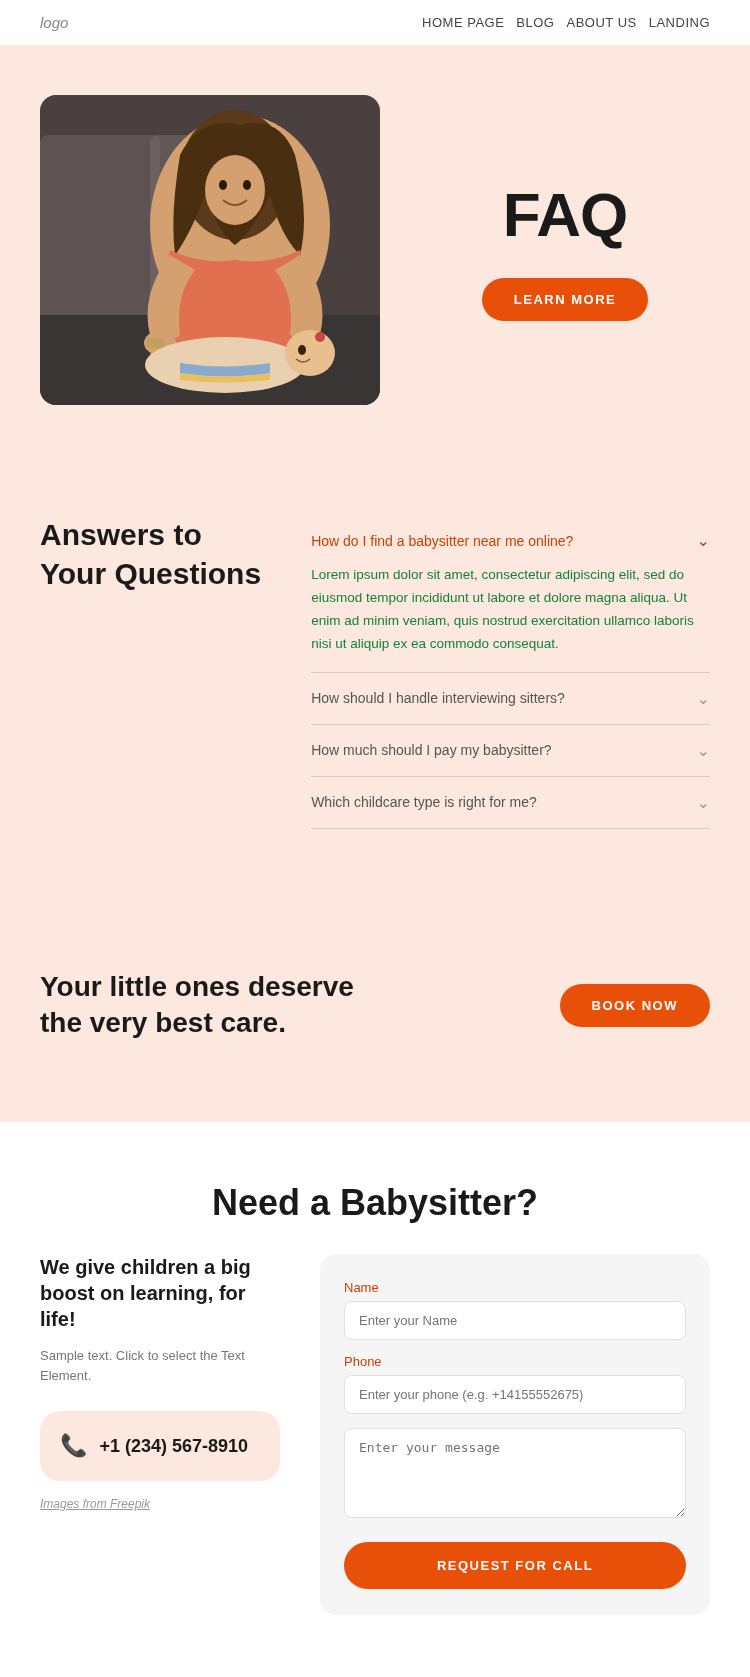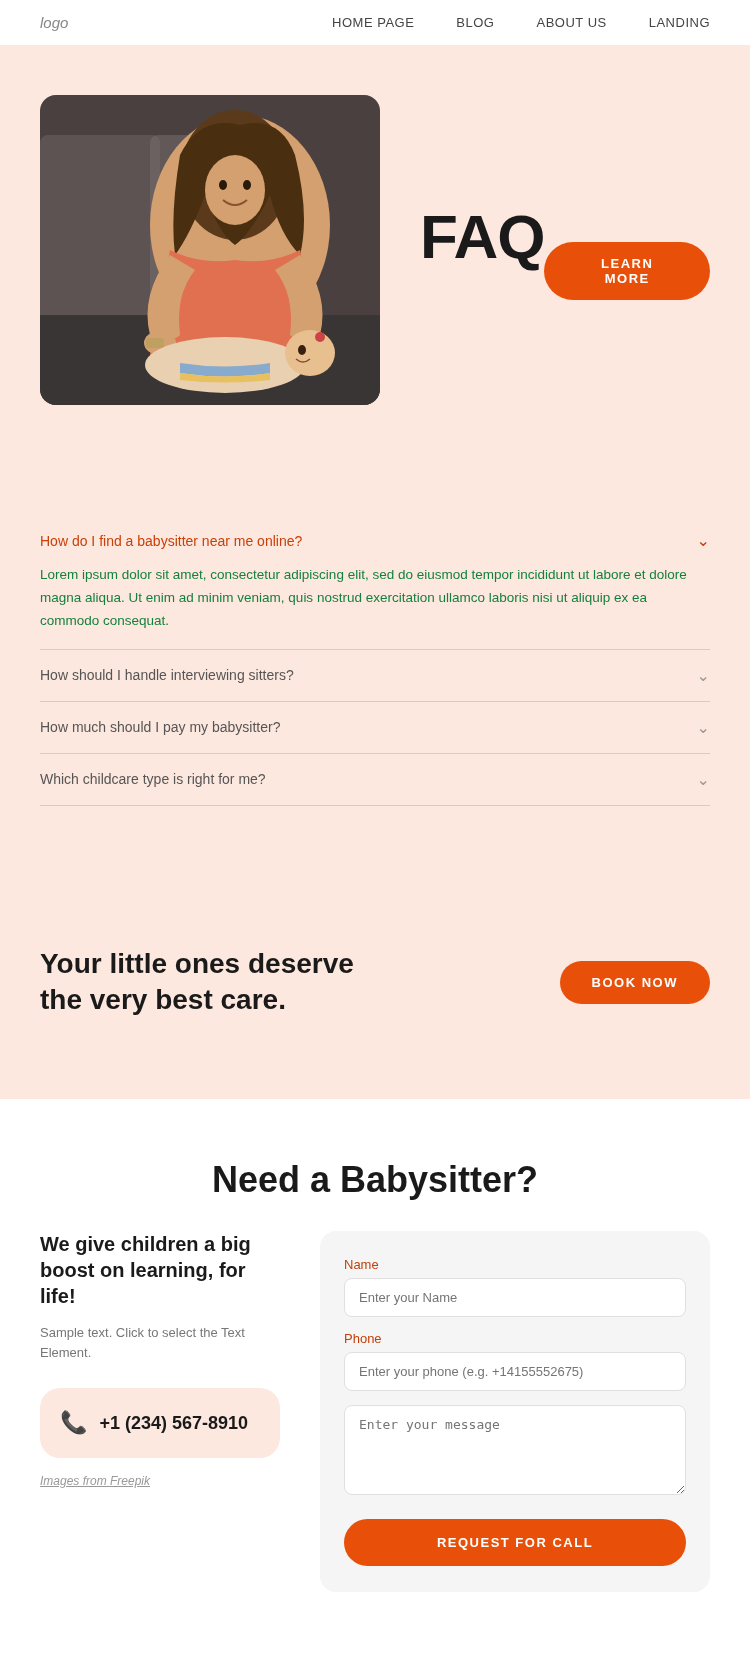--- a/index.html
+++ b/index.html
@@ -7,21 +7,21 @@
 
     
     nav {
       display: flex;
       align-items: center;
       justify-content: space-between;
       padding: 14px 40px;
       background: #fff;
     }
     .nav-logo { font-size: 15px; color: #888; font-style: italic; }
-    .nav-links { display: flex; gap: 42px; }
+    .nav-links { display: flex; gap: 12px; }
     .nav-links a {
       text-decoration: none;
       font-size: 13px;
       color: #444;
       letter-spacing: 0.5px;
       font-weight: 500;
     }
 
     
     .hero-section {
@@ -41,22 +41,22 @@
       background: #c5c5c5;
     }
     
     .hero-img-svg {
       width: 100%;
       height: 100%;
     }
     .hero-content {
       flex: 1;
       display: flex;
-      flex-direction: row;
-      align-items: flex-end;
+      flex-direction: column;
+      align-items: center;
       justify-content: center;
     }
     .hero-title {
       font-size: 62px;
       font-weight: 800;
       color: #1a1a1a;
       margin-bottom: 28px;
       letter-spacing: -1px;
     }
     .btn-orange {
@@ -320,20 +320,24 @@
     </svg>
   </div>
   <div class="hero-content">
     <h1 class="hero-title">FAQ</h1>
     <button class="btn-orange">LEARN MORE</button>
   </div>
 </section>
 
 <section class="faq-section">
   <div class="faq-inner">
+    <div class="faq-heading">
+      <span>Answers to</span><br>
+      <span>Your Questions</span>
+    </div>
     <div class="faq-items">
 
       <div class="faq-item">
         <div class="faq-question-row">
           <span class="faq-question">How do I find a babysitter near me online?</span>
           <span class="chevron">⌄</span>
         </div>
         <div class="faq-answer">Lorem ipsum dolor sit amet, consectetur adipiscing elit, sed do eiusmod tempor incididunt ut labore et dolore magna aliqua. Ut enim ad minim veniam, quis nostrud exercitation ullamco laboris nisi ut aliquip ex ea commodo consequat.</div>
       </div>
 

